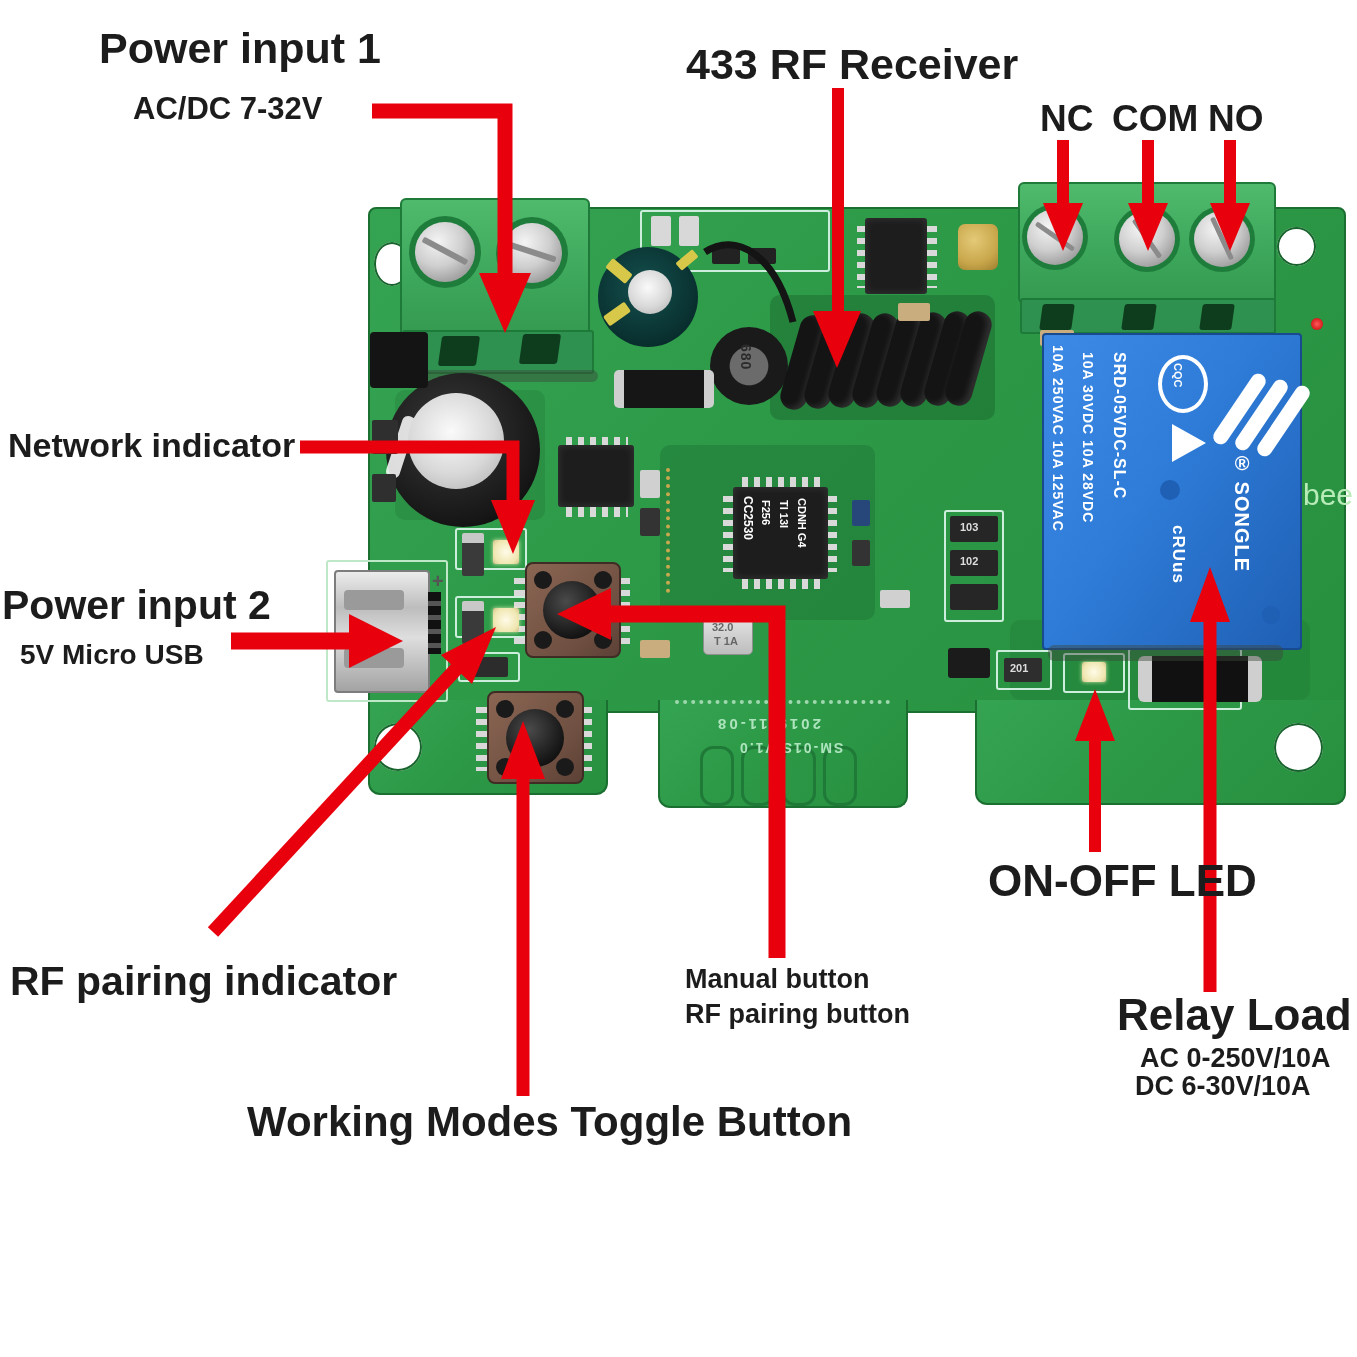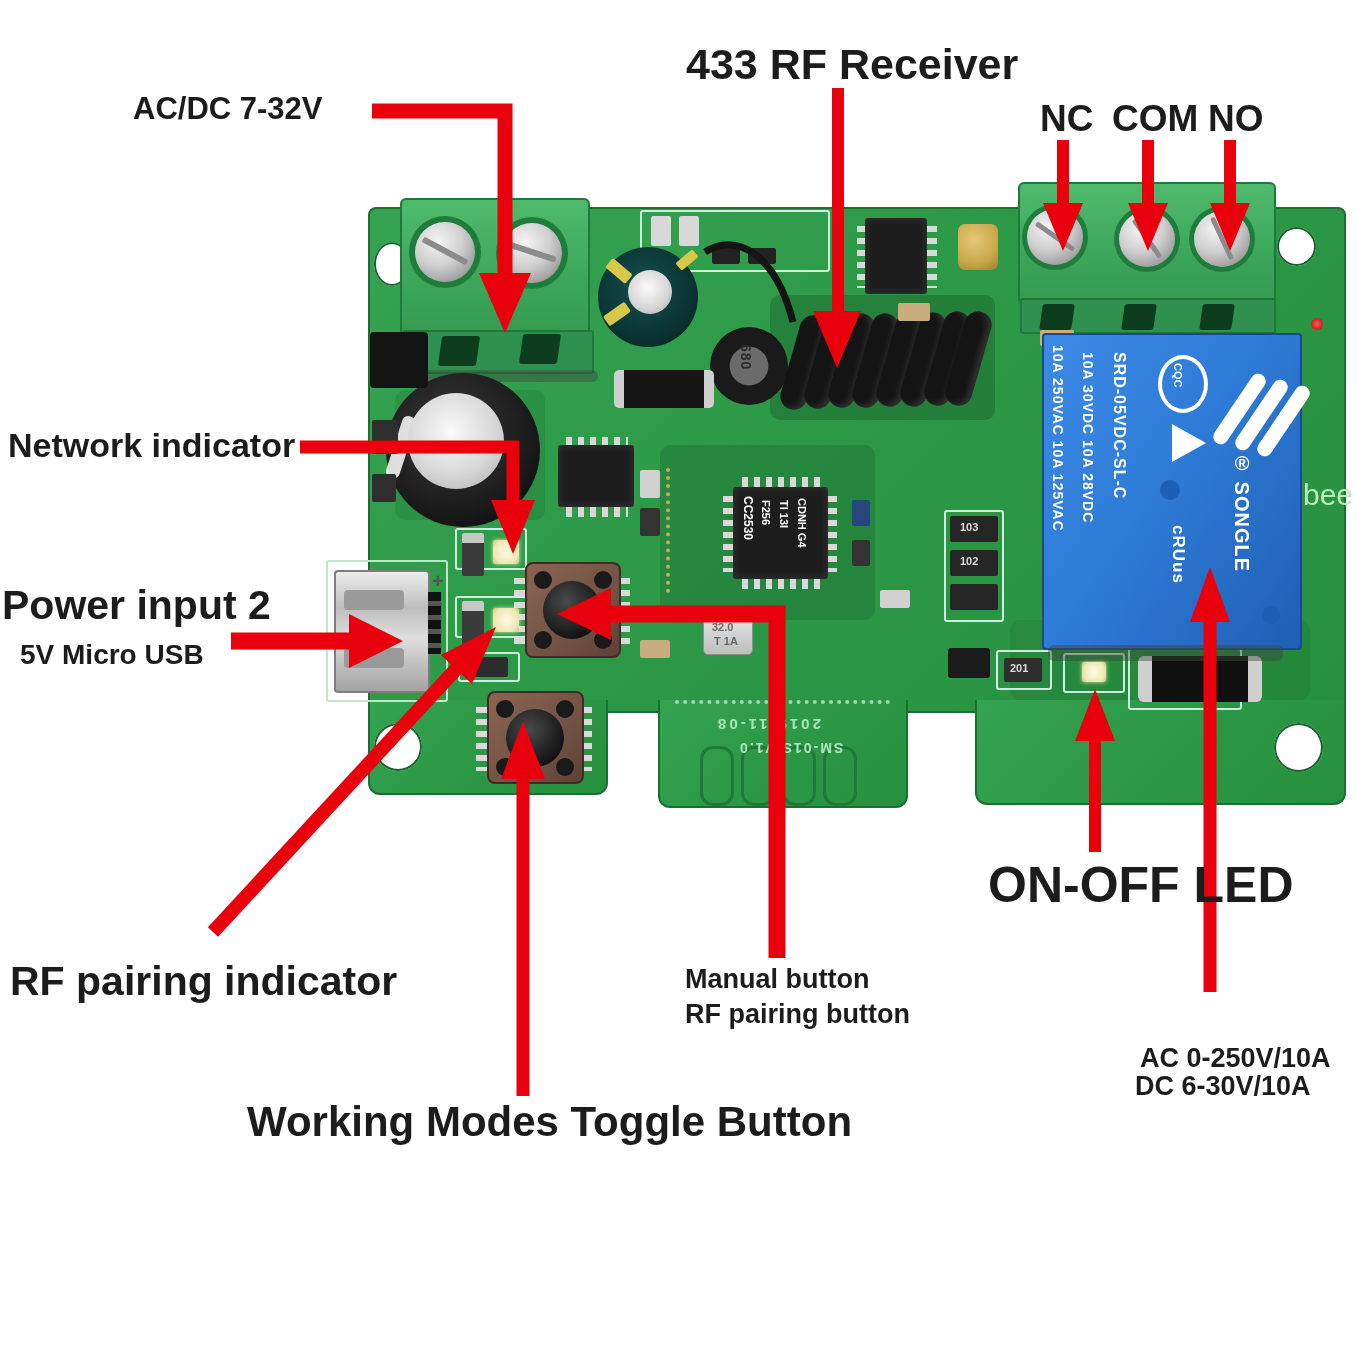--- a/index.html
+++ b/index.html
@@ -276,38 +276,40 @@
       <polygon points="403,641 349,614 349,668"></polygon>
       <polygon points="496,627 472,684 441,655"></polygon>
       <polygon points="557,614 611,588 611,640"></polygon>
       <polygon points="523,721 501,779 545,779"></polygon>
       <polygon points="1095,689 1075,741 1115,741"></polygon>
       <polygon points="1210,567 1190,622 1230,622"></polygon>
     </g>
     <path d="M705 252 C 735 232, 775 252, 793 322" stroke="#141414" stroke-width="7" fill="none"></path>
   </svg>
 
+  <div class="lbl" style="left:99px;top:24px;font-size:43px;">Power input 1</div>
   <div class="lbl" style="left:133px;top:91px;font-size:31px;">AC/DC 7-32V</div>
 
   <div class="lbl" style="left:686px;top:40px;font-size:43px;">433 RF Receiver</div>
 
   <div class="lbl" style="left:1040px;top:98px;font-size:37px;">NC</div>
   <div class="lbl" style="left:1112px;top:98px;font-size:37px;">COM</div>
   <div class="lbl" style="left:1208px;top:98px;font-size:37px;">NO</div>
 
   <div class="lbl" style="left:8px;top:426px;font-size:34px;">Network indicator</div>
 
   <div class="lbl" style="left:2px;top:582px;font-size:41px;">Power input 2</div>
   <div class="lbl" style="left:20px;top:639px;font-size:28px;text-align:center;">5V Micro USB</div>
 
   <div class="lbl" style="left:10px;top:958px;font-size:41px;">RF pairing indicator</div>
 
   <div class="lbl" style="left:685px;top:964px;font-size:27px;">Manual button</div>
   <div class="lbl" style="left:685px;top:999px;font-size:27px;">RF pairing button</div>
 
-  <div class="lbl" style="left:988px;top:856px;font-size:50px;">ON-OFF LED</div>
-
+  <div class="lbl" style="left:988px;top:856px;font-size:44px;">ON-OFF LED</div>
+
+  <div class="lbl" style="left:1117px;top:990px;font-size:44px;">Relay Load</div>
   <div class="lbl" style="left:1140px;top:1043px;font-size:27px;">AC 0-250V/10A</div>
   <div class="lbl" style="left:1135px;top:1071px;font-size:27px;">DC 6-30V/10A</div>
 
   <div class="lbl" style="left:247px;top:1098px;font-size:42px;">Working Modes Toggle Button</div>
 
 </div>
 
 </body></html>

